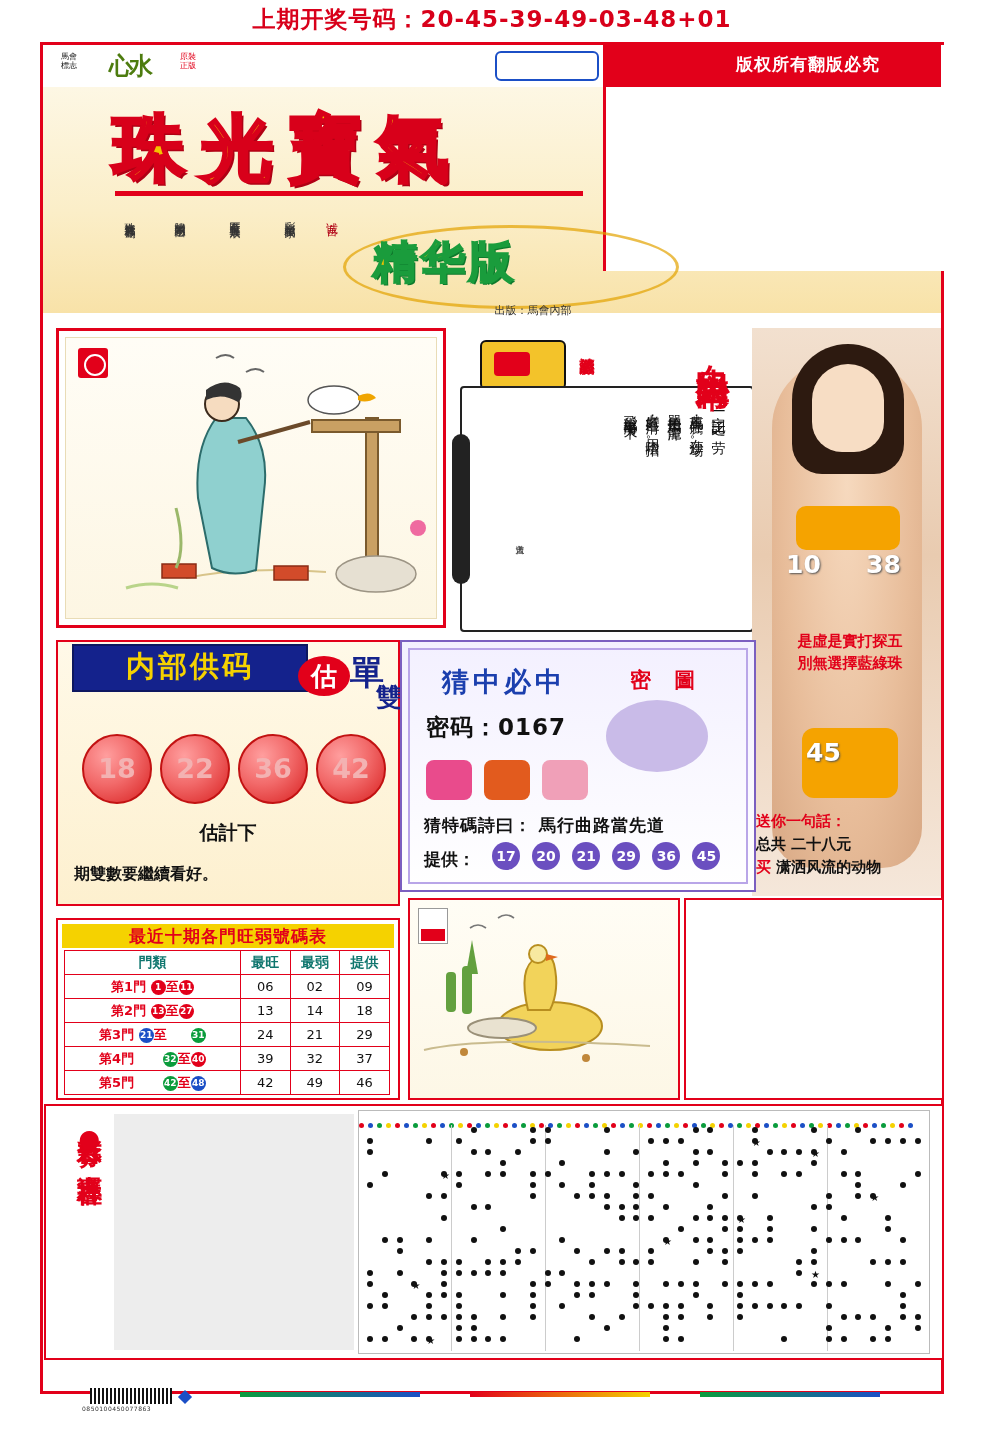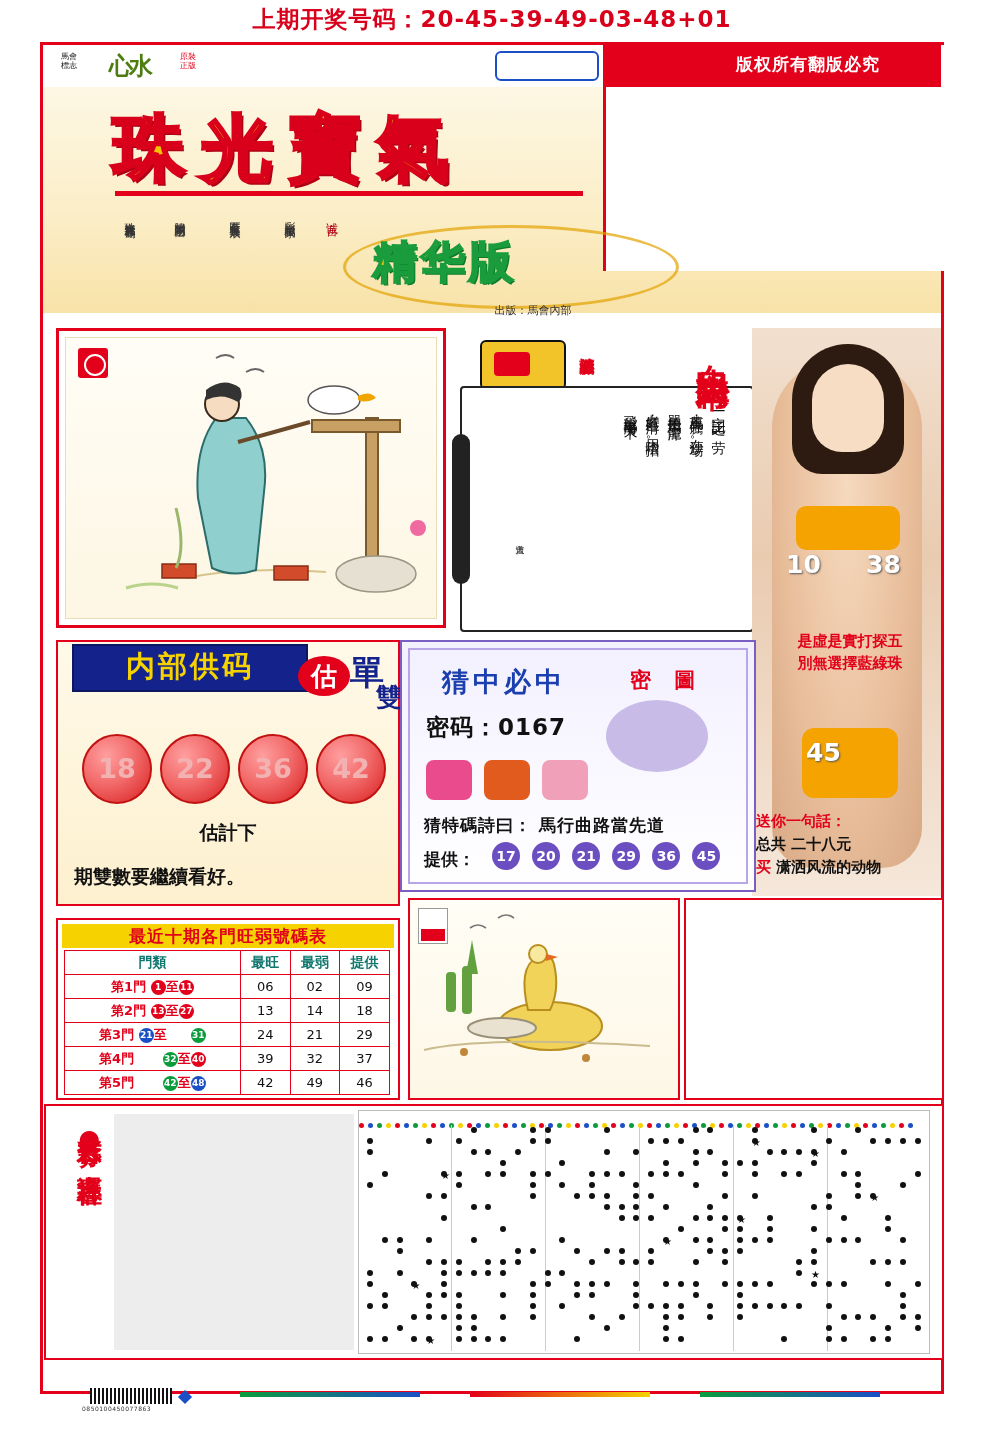--- a/index.html
+++ b/index.html
@@ -76,21 +76,21 @@
   .supply .hdr{position:absolute;left:14px;top:2px;width:232px;height:44px;background:#14228c;border:2px solid #0d1760;}
   .supply .hdr span{display:block;text-align:center;line-height:40px;font-size:29px;font-weight:bold;color:#f5d200;letter-spacing:3px;}
   .supply .gu{position:absolute;left:240px;top:14px;width:52px;height:40px;background:#e2001a;border-radius:50%;color:#fff;font-size:26px;font-weight:bold;text-align:center;line-height:40px;}
   .supply .dan{position:absolute;left:292px;top:8px;font-size:34px;font-weight:bold;color:#14228c;}
   .supply .shuang{position:absolute;left:318px;top:38px;font-size:26px;font-weight:bold;color:#14228c;}
   .balls{position:absolute;left:18px;top:92px;width:306px;height:72px;}
   .ball{position:absolute;top:0;width:66px;height:66px;border-radius:50%;background:radial-gradient(circle at 34% 30%, #ff9e9e 0%, #f26a6a 45%, #d81f1f 100%);
         color:#f3b2b2;font-size:27px;font-weight:bold;text-align:center;line-height:66px;border:2px solid #c21212;}
   .b1{left:6px;} .b2{left:84px;} .b3{left:162px;} .b4{left:240px;}
   .gujiao{position:absolute;left:0;top:178px;width:340px;text-align:center;font-size:19px;font-weight:bold;color:#111;}
-  .supplynote{position:absolute;left:16px;top:222px;font-size:19px;font-weight:bold;color:#111;}
+  .supplynote{position:absolute;left:16px;top:222px;font-size:16px;font-weight:bold;color:#111;}
 
   
   .mitu{position:absolute;left:400px;top:640px;width:352px;height:248px;border:2px solid #7b5fc0;background:linear-gradient(180deg,#f3f0ff,#ffffff);}
   .mitu .inner{position:absolute;left:6px;top:6px;right:6px;bottom:6px;border:2px solid #b9a6e8;}
   .guess{position:absolute;left:40px;top:22px;font-size:27px;font-weight:bold;color:#1b3fae;letter-spacing:4px;}
   .mitu-label{position:absolute;left:228px;top:24px;font-size:21px;font-weight:bold;color:#e2001a;letter-spacing:8px;}
   .mima{position:absolute;left:24px;top:70px;font-size:23px;font-weight:bold;color:#111;letter-spacing:1px;}
   .purpleblob{position:absolute;left:204px;top:58px;width:102px;height:72px;background:#c9bbe8;border-radius:50%;}
   .animals{position:absolute;left:24px;top:118px;width:180px;height:44px;}
   .animals i{position:absolute;top:0;width:46px;height:40px;display:block;}

